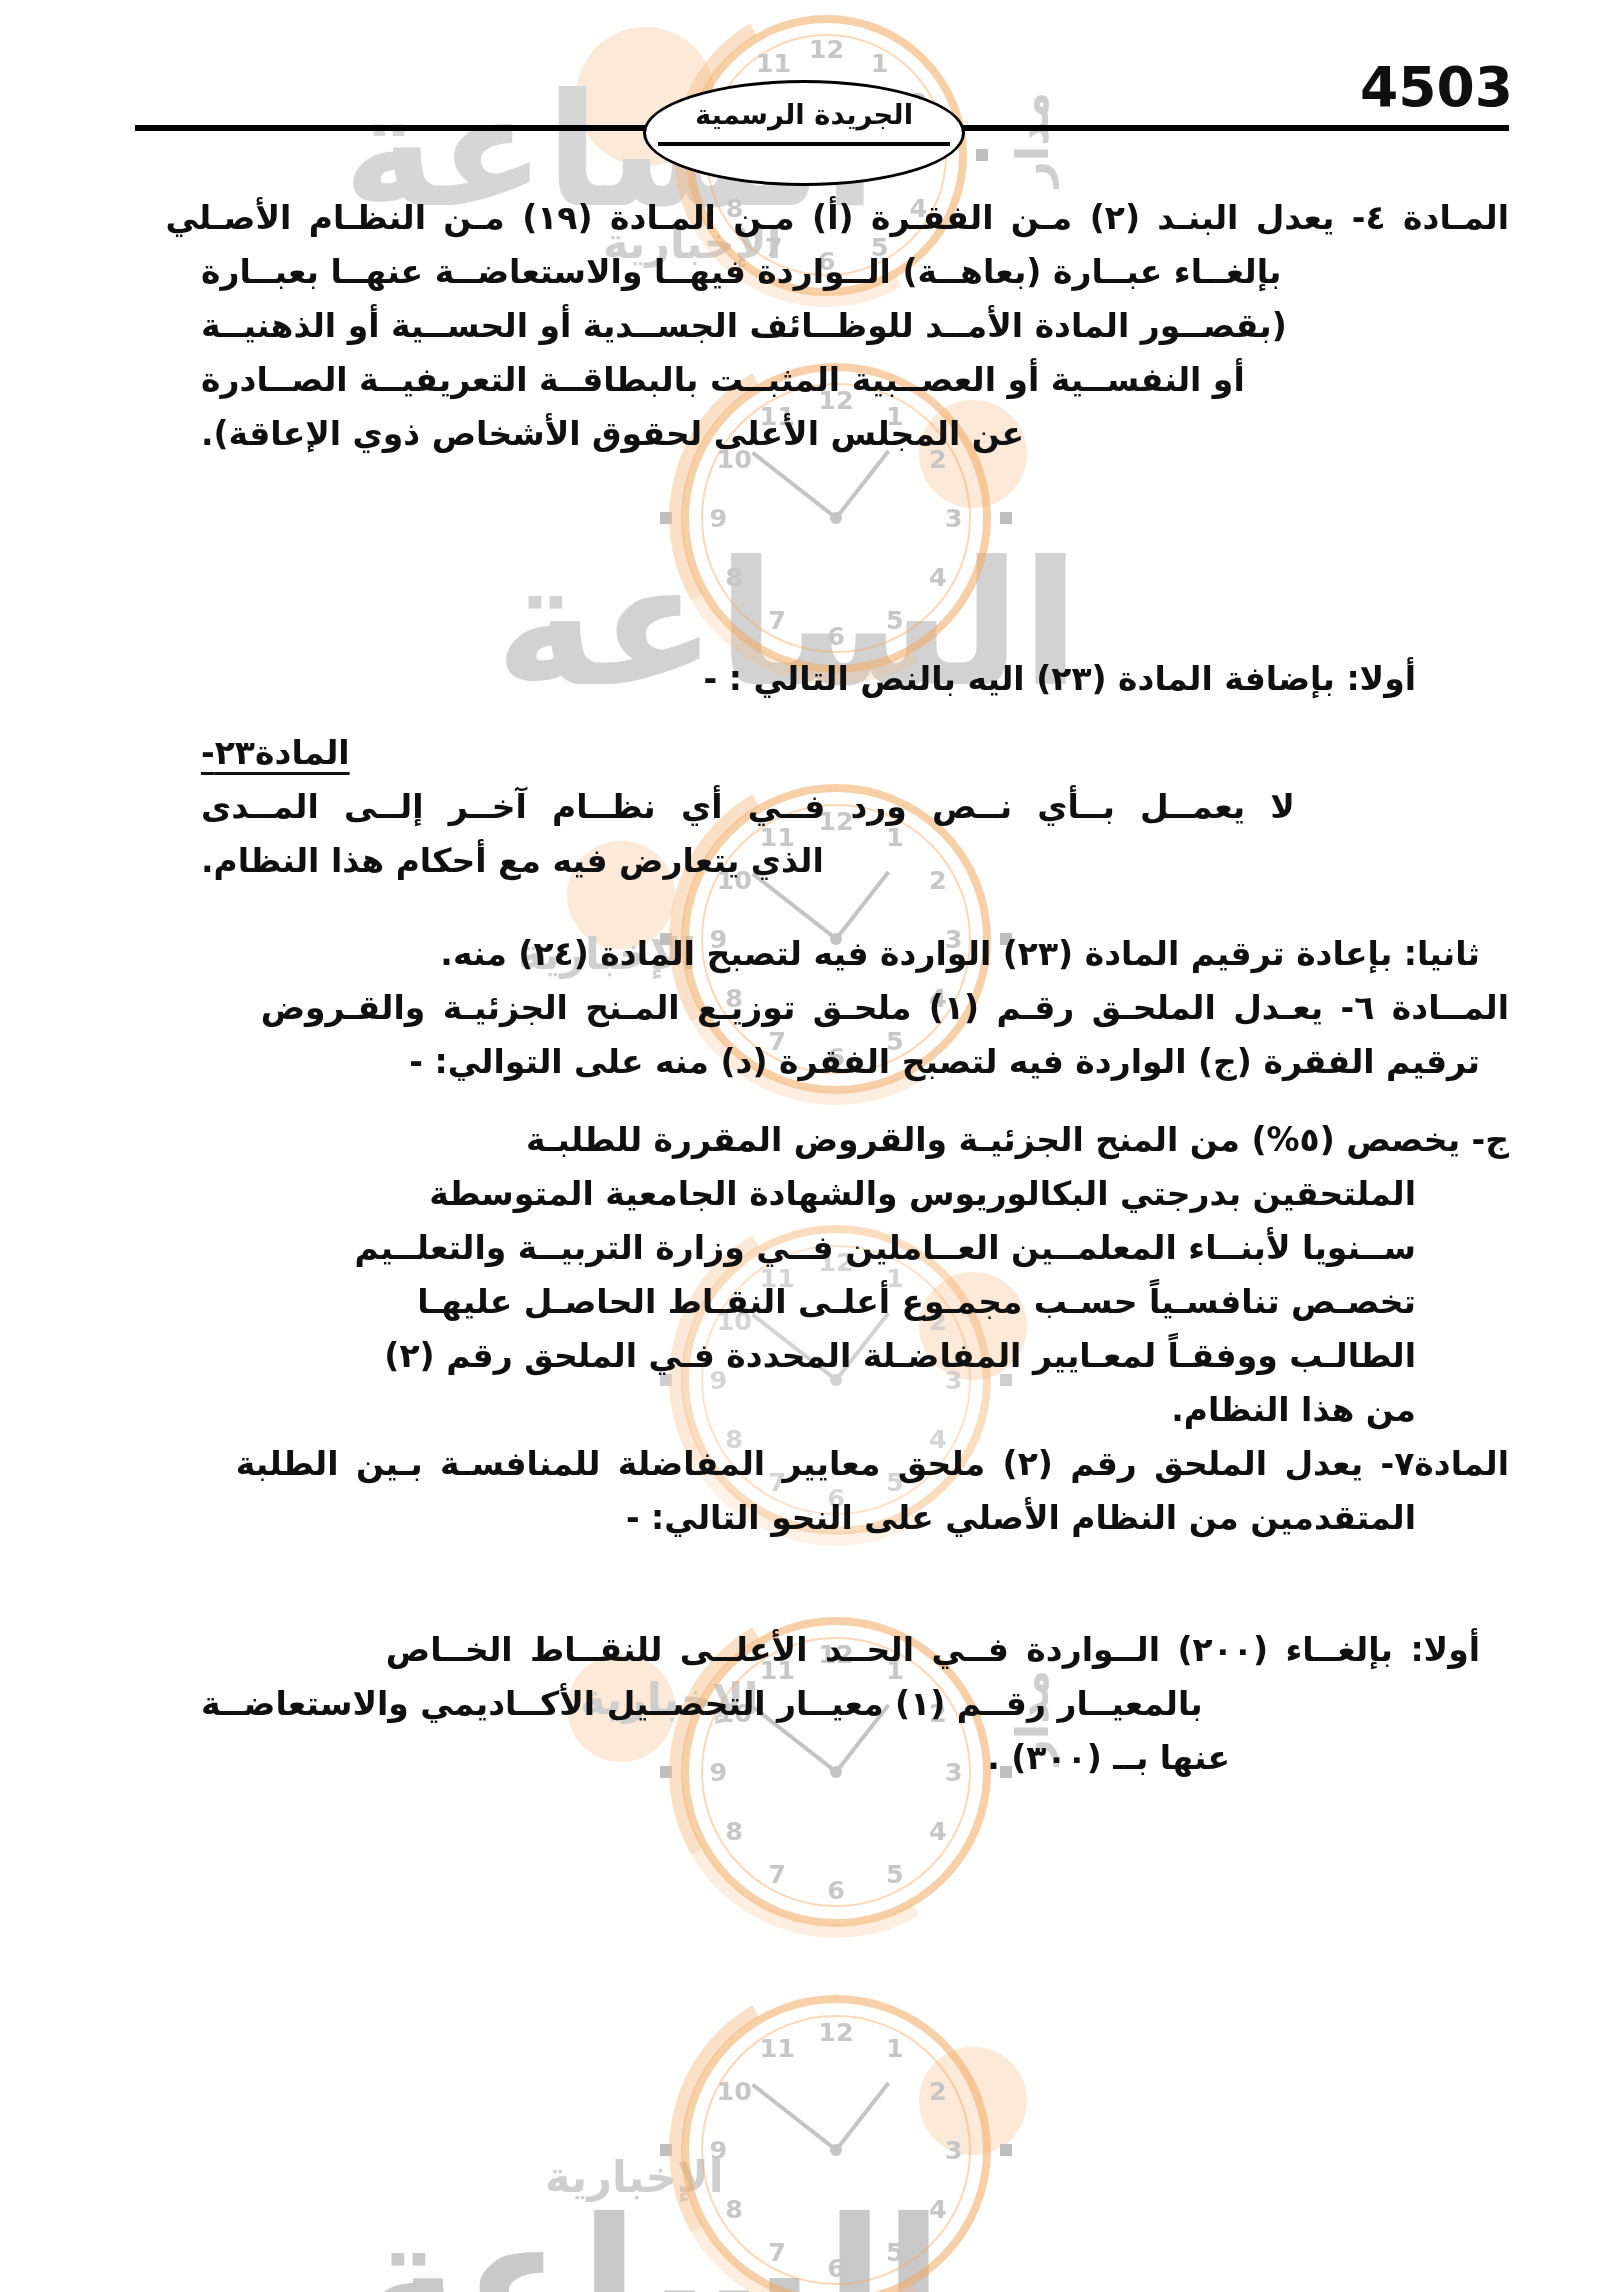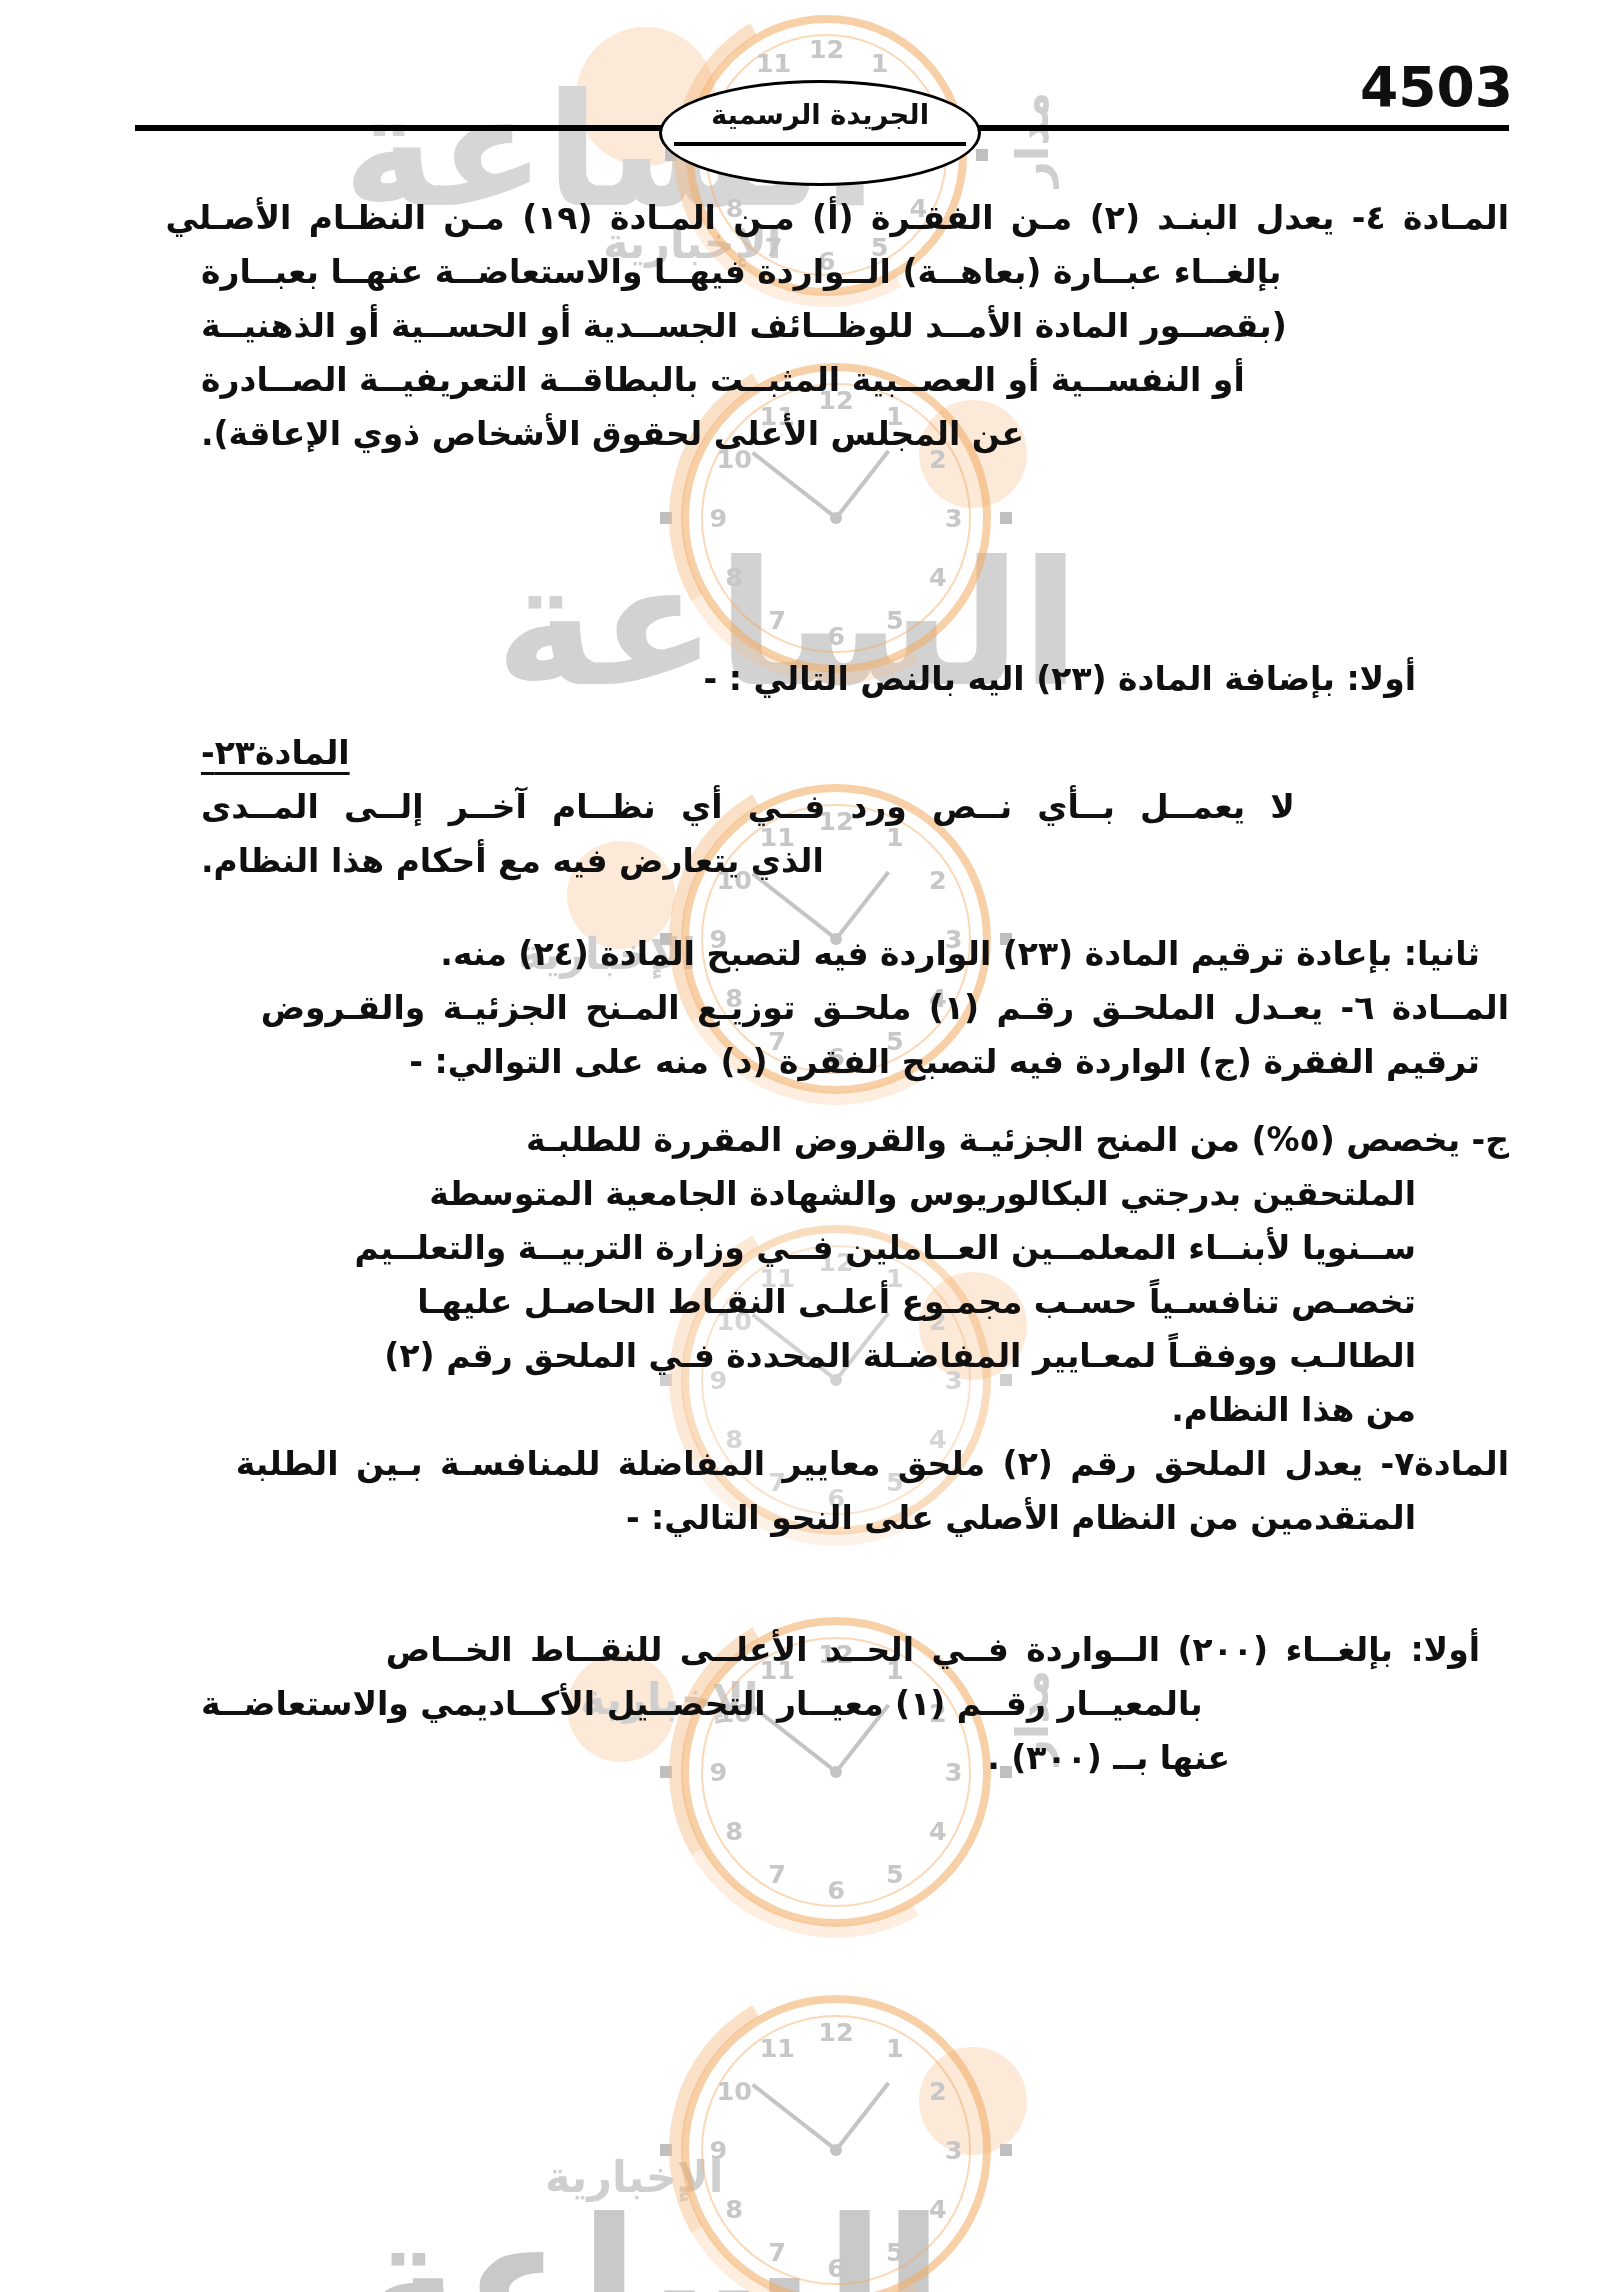--- a/index.html
+++ b/index.html
@@ -78,21 +78,21 @@
   
   .content-layer{position:absolute;inset:0;z-index:1;}
 
   .page-number{
     position:absolute;top:55px;right:108px;
     font-size:55px;font-weight:bold;color:#0f0f0f;
     direction:rtl;
   }
   .header-rule{position:absolute;top:125px;left:135px;width:1374px;height:5.9px;background:#000;}
   .title-oval{
-    position:absolute;top:80px;left:659px;width:316px;height:100px;
+    position:absolute;top:80px;left:643px;width:316px;height:100px;
     border:3.9px solid #000;border-radius:50%;background:#fff;
   }
   .title-oval .oval-line{position:absolute;top:59px;left:11.8px;right:11.8px;height:3.9px;background:#000;}
   .title-oval .title-text{
     position:absolute;top:15.7px;left:0;right:0;text-align:center;
     font-size:27.4px;font-weight:bold;color:#0f0f0f;direction:rtl;
   }
 
   .text-body{
     position:absolute;top:191px;right:112px;left:201px;

